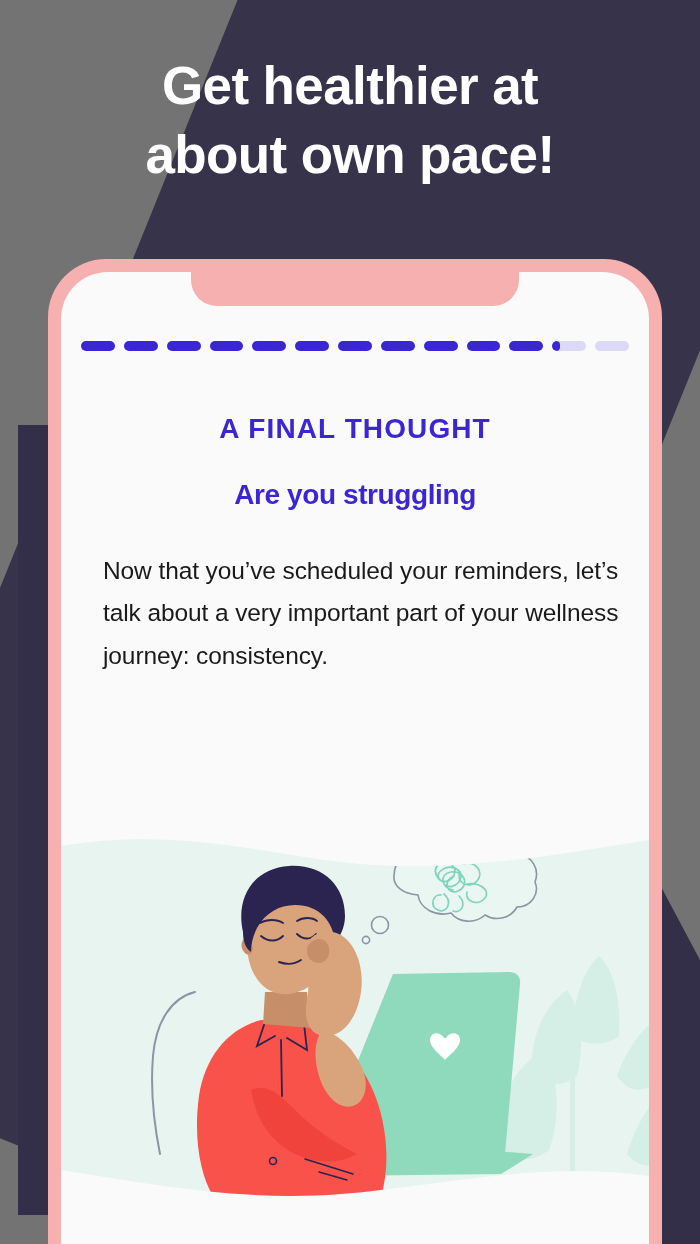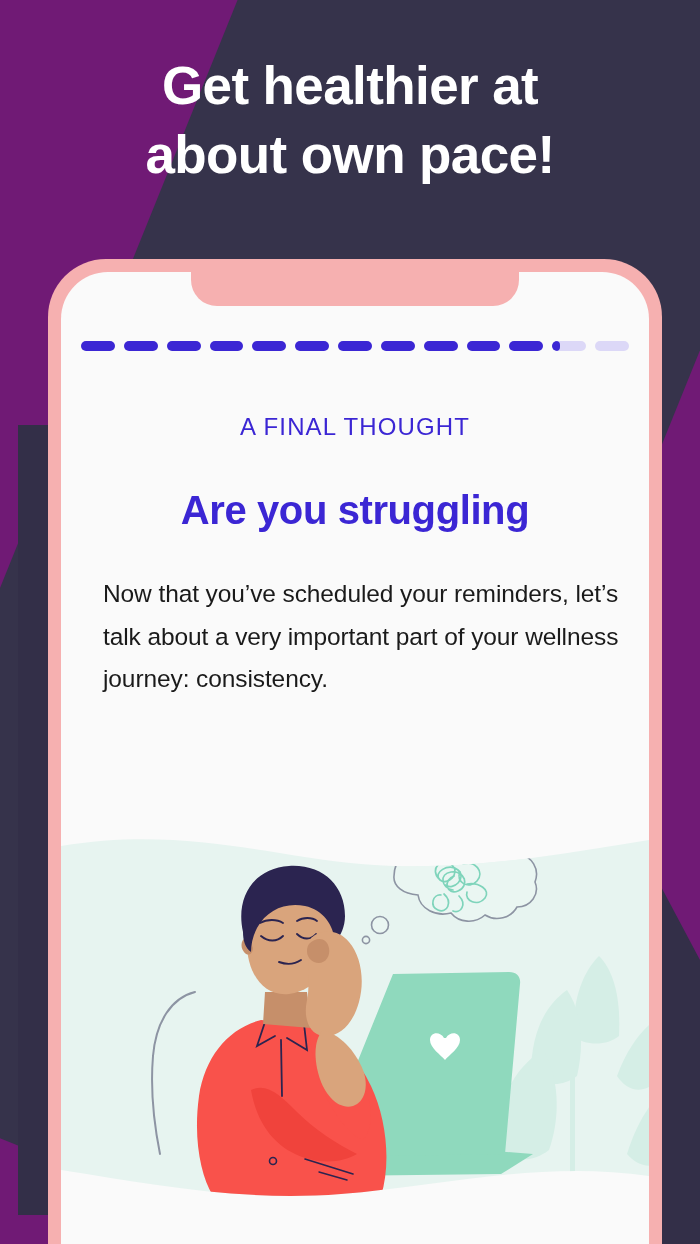--- a/index.html
+++ b/index.html
@@ -4,21 +4,21 @@
 <style>
   * { margin:0; padding:0; box-sizing:border-box; }
   html, body {
     width:700px; height:1244px;
     overflow:hidden;
     font-family:"Liberation Sans", sans-serif;
   }
   #stage {
     position:relative;
     width:700px; height:1244px;
-    background:#701a75;
+    background:#737373;
     overflow:hidden;
   }
   
   .bg-facet-diag {
     position:absolute;
     top:-120px; right:-190px;
     width:560px; height:1500px;
     background:#36334b;
     transform:rotate(22deg);
     transform-origin:top right;
@@ -124,29 +124,29 @@
     background:#3b26d4;
     border-radius:6px;
   }
 
   
   .content { position:absolute; top:0; left:0; right:0; }
   .eyebrow {
     margin-top:141px;
     text-align:center;
     color:#3b26d4;
-    font-size:24px;
-    font-weight:normal;
+    font-size:28px;
+    font-weight:bold;
     letter-spacing:1.1px;
   }
   .headline2 {
-    margin-top:44px;
+    margin-top:32px;
     text-align:center;
     color:#3b26d4;
-    font-size:40px;
+    font-size:28px;
     font-weight:bold;
     line-height:1.26;
     letter-spacing:-0.4px;
     padding:0 37px;
   }
   .headline2 .ln { display:block; }
   .body-copy {
     margin-top:38px;
     padding:0 24px 0 42px;
     color:#1a1a1a;

